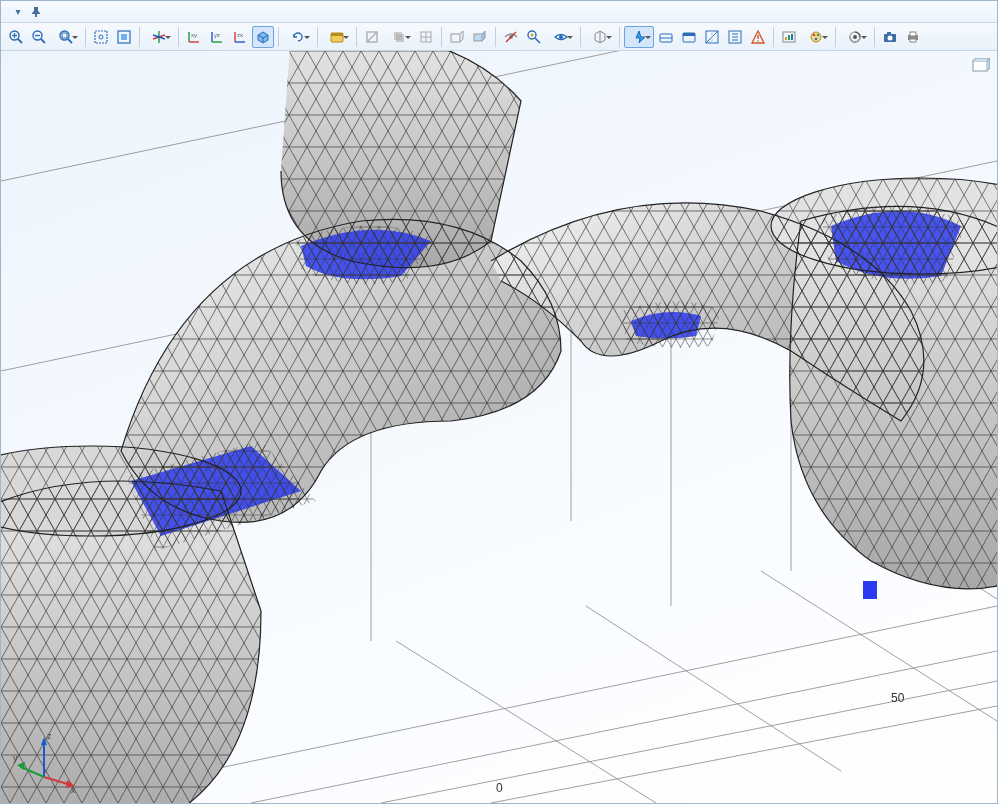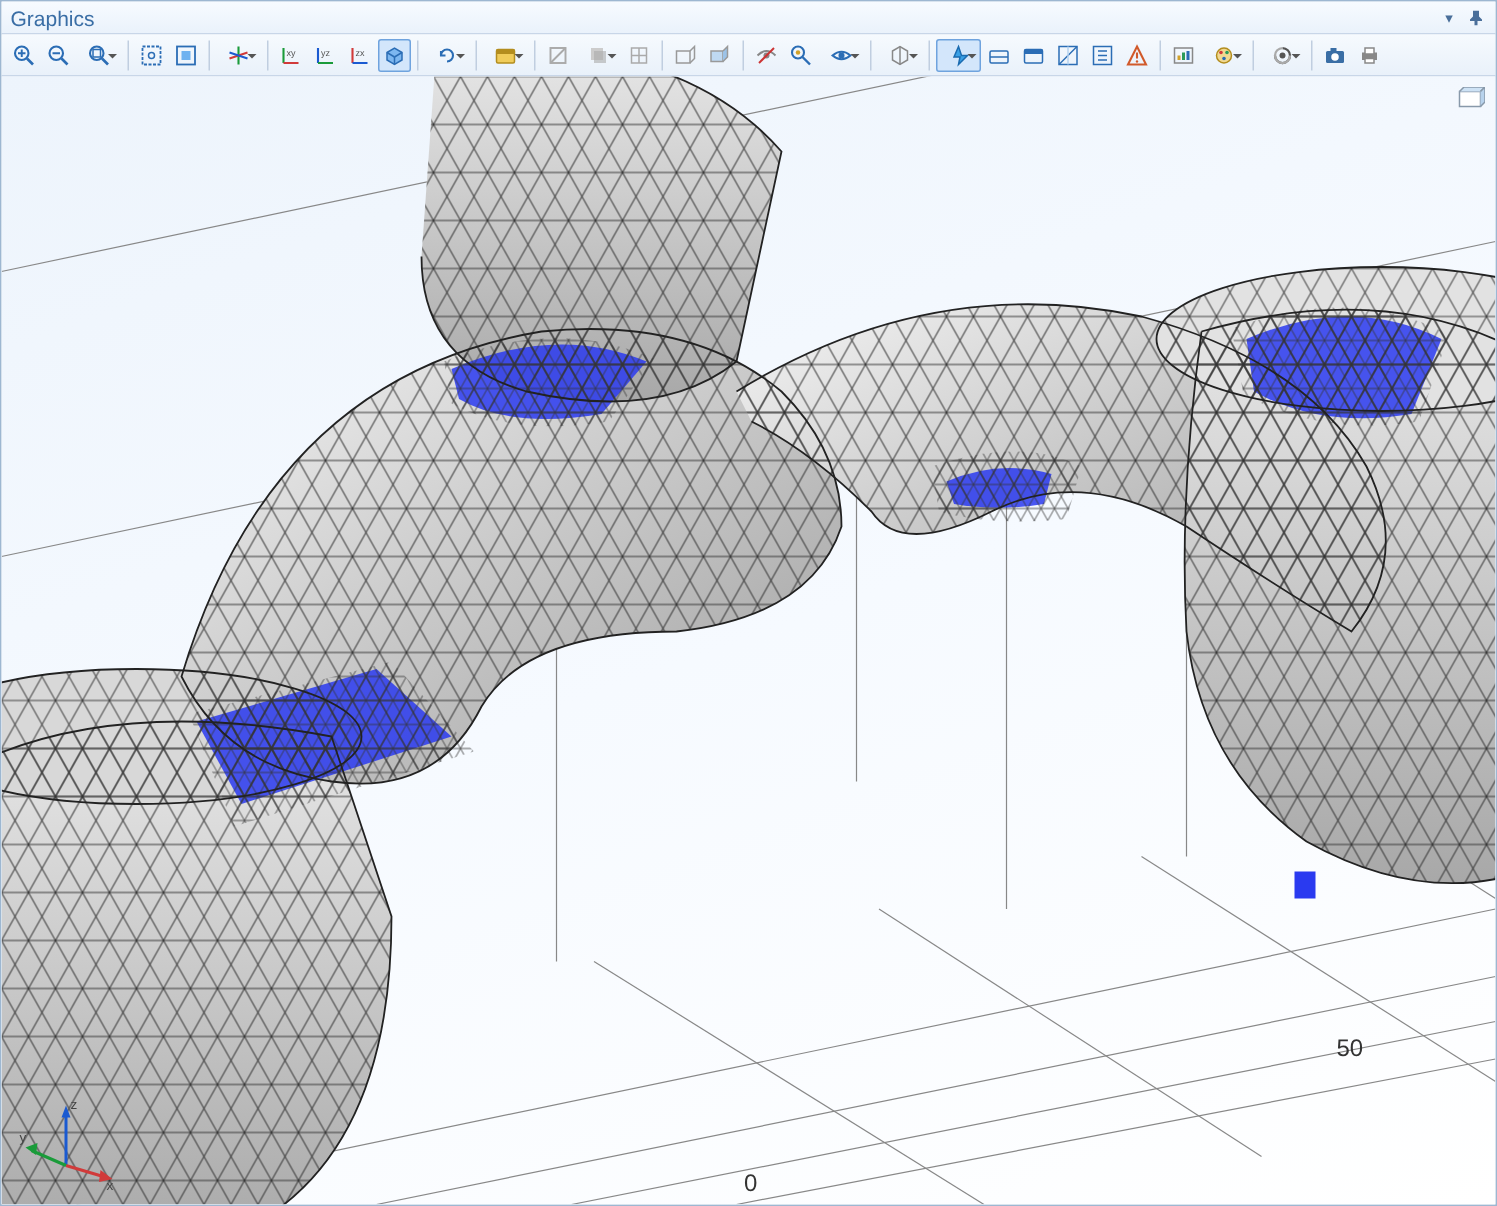--- a/index.html
+++ b/index.html
@@ -81,21 +81,21 @@
   .toolbar svg { display: block; }
   .viewport {
     position: relative;
     width: 996px;
     height: 752px;
     background: linear-gradient(160deg, #edf4fc 0%, #f6faff 50%, #ffffff 100%);
     overflow: hidden;
   }
   .axis-label {
     position: absolute;
-    font-size: 16px;
+    font-size: 12px;
     color: #333;
     pointer-events: none;
   }
   .triad {
     position: absolute;
     left: 8px;
     bottom: 8px;
     width: 70px;
     height: 70px;
     pointer-events: none;
@@ -107,21 +107,20 @@
     width: 20px;
     height: 16px;
     display:flex; align-items:center; justify-content:center;
     cursor:pointer;
   }
 </style>
 </head>
 <body>
 
 <div class="panel-header">
-  <span class="panel-title">Graphics</span>
   <span class="hdr-icon" title="Window Position">▾</span>
   <span class="hdr-icon" title="Pin">
     <svg width="10" height="10" viewBox="0 0 10 10">
         <path d="M3 0h4v4l2 2v1H6v3H4V7H1V6l2-2V0z" fill="#4a6f9a"></path>
       </svg>
   </span>
 </div>
 
 <div class="toolbar">
   <div class="btn" title="Zoom In">

